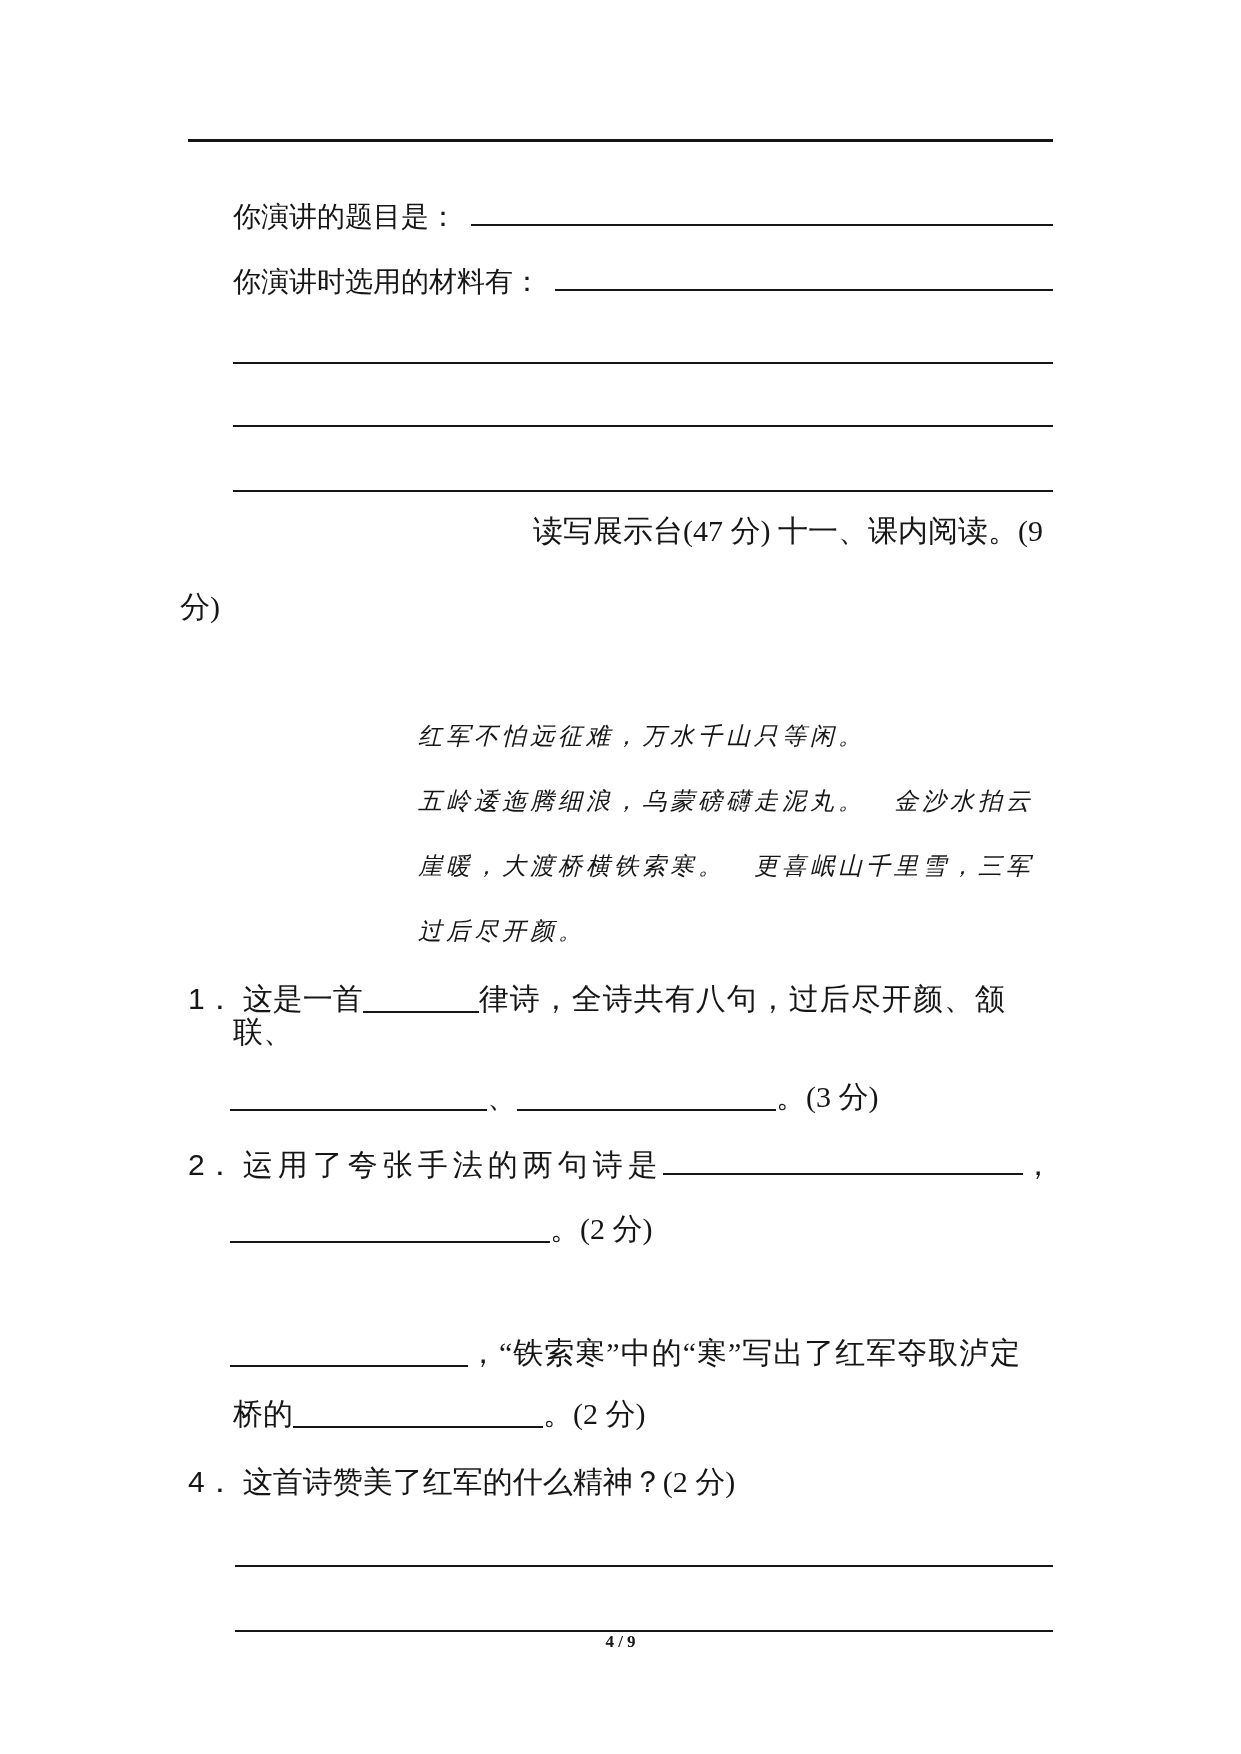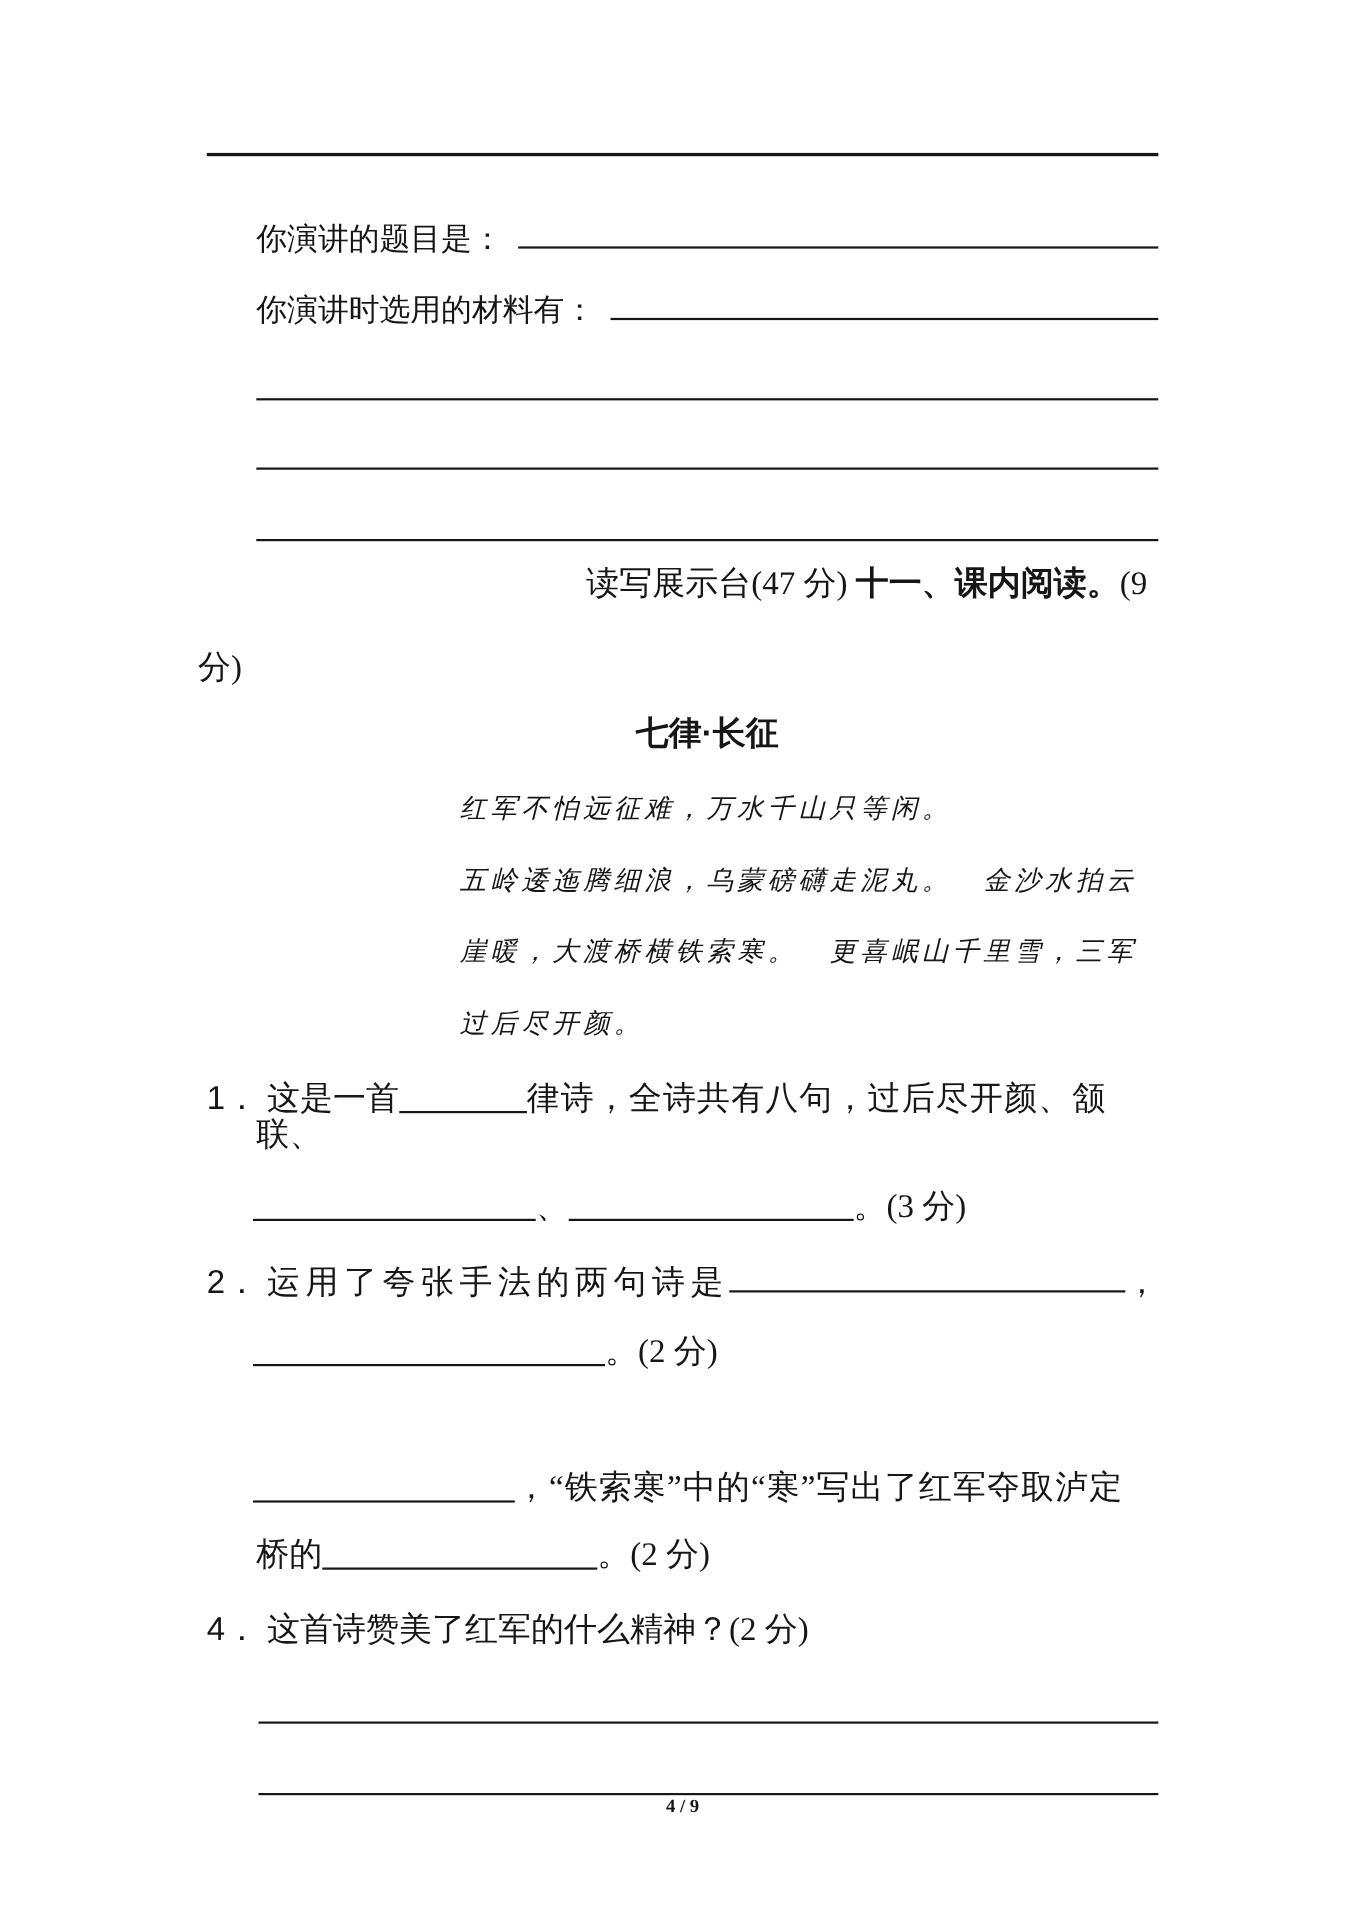--- a/index.html
+++ b/index.html
@@ -22,21 +22,21 @@
   }
   .flexrow .blank{align-self:baseline;margin-bottom:-4px;}
   .grow{flex:1 1 auto;}
   .fullblank{
     position:absolute;
     height:32px;
     border-bottom:2px solid #161616;
   }
   .label{font-size:28px;}
   .qnum{font-family:"Liberation Sans","DejaVu Sans",sans-serif;margin-right:8px;}
-  .boldsans{font-family:"Liberation Sans","DejaVu Sans",sans-serif;font-weight:bold;}
+  .boldsans{font-family:"Liberation Sans","DejaVu Sans",sans-serif;font-weight:normal;}
   .poemline{
     font-style:italic;
     font-size:24px;
     letter-spacing:4px;
     font-family:Liberation Serif, serif;
   }
   .ls1{letter-spacing:1px;}
   .ls5{letter-spacing:5px;}
   .ls6{letter-spacing:6px;}
   .title-row{text-align:center;font-weight:bold;}
@@ -68,21 +68,20 @@
   <div class="fullblank" style="left:233px;top:458px;width:820px;"></div>
 
   <div class="row" style="left:533px;top:514px;">
     <span>读写展示台(47 分) </span><span class="boldsans">十一、课内阅读。</span><span>(9</span>
   </div>
 
   <div class="row" style="left:180px;top:590px;">
     <span>分)</span>
   </div>
 
-  <div class="row title-row boldsans" style="left:233px;top:650px;width:820px;">七律·长征</div>
 
   <div class="row poemline" style="left:418px;top:719px;">红军不怕远征难，万水千山只等闲。</div>
   <div class="row poemline" style="left:418px;top:849px;">崖暖，大渡桥横铁索寒。　更喜岷山千里雪，三军</div>
   <div class="row poemline" style="left:418px;top:784px;">五岭逶迤腾细浪，乌蒙磅礴走泥丸。　金沙水拍云</div>
   <div class="row poemline" style="left:418px;top:914px;">过后尽开颜。</div>
 
   <div class="row" style="left:188px;top:982px;">
     <span class="qnum">1．</span><span>这是一首</span><span class="blank" style="width:116px;"></span><span class="ls1">律诗，全诗共有八句，过后尽开颜、颔</span>
   </div>
   <div class="row" style="left:233px;top:1015px;">

